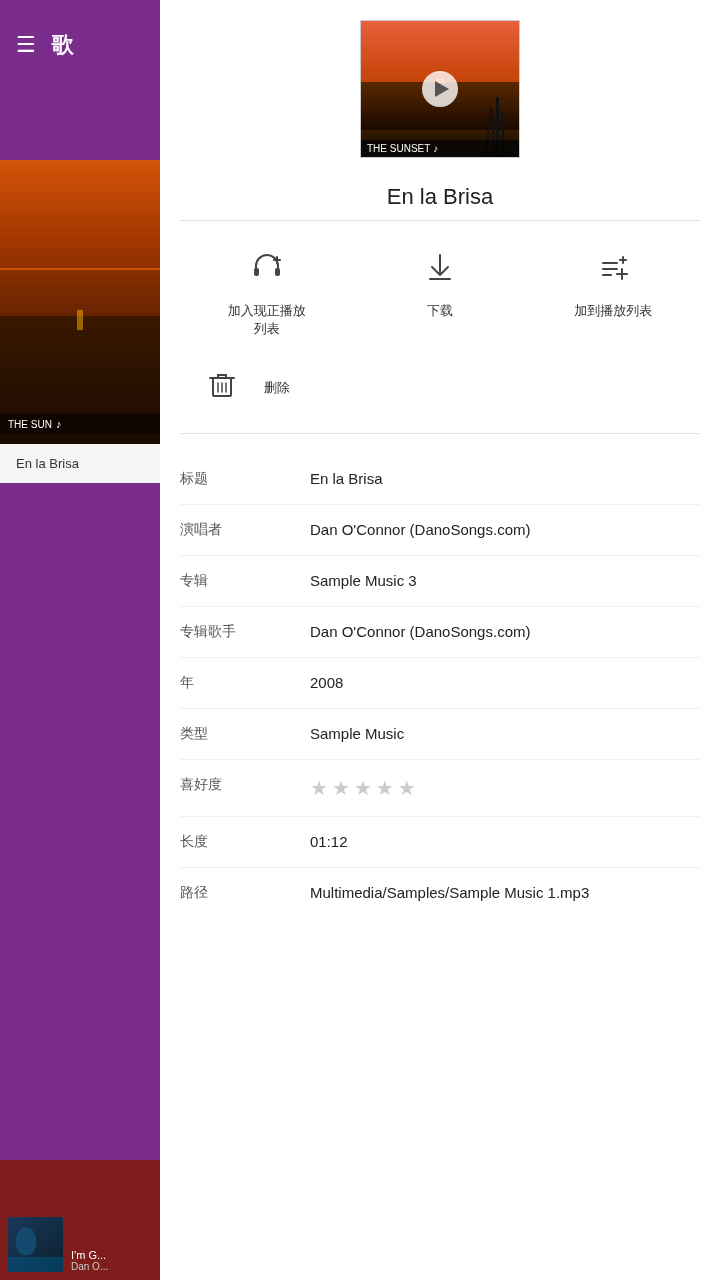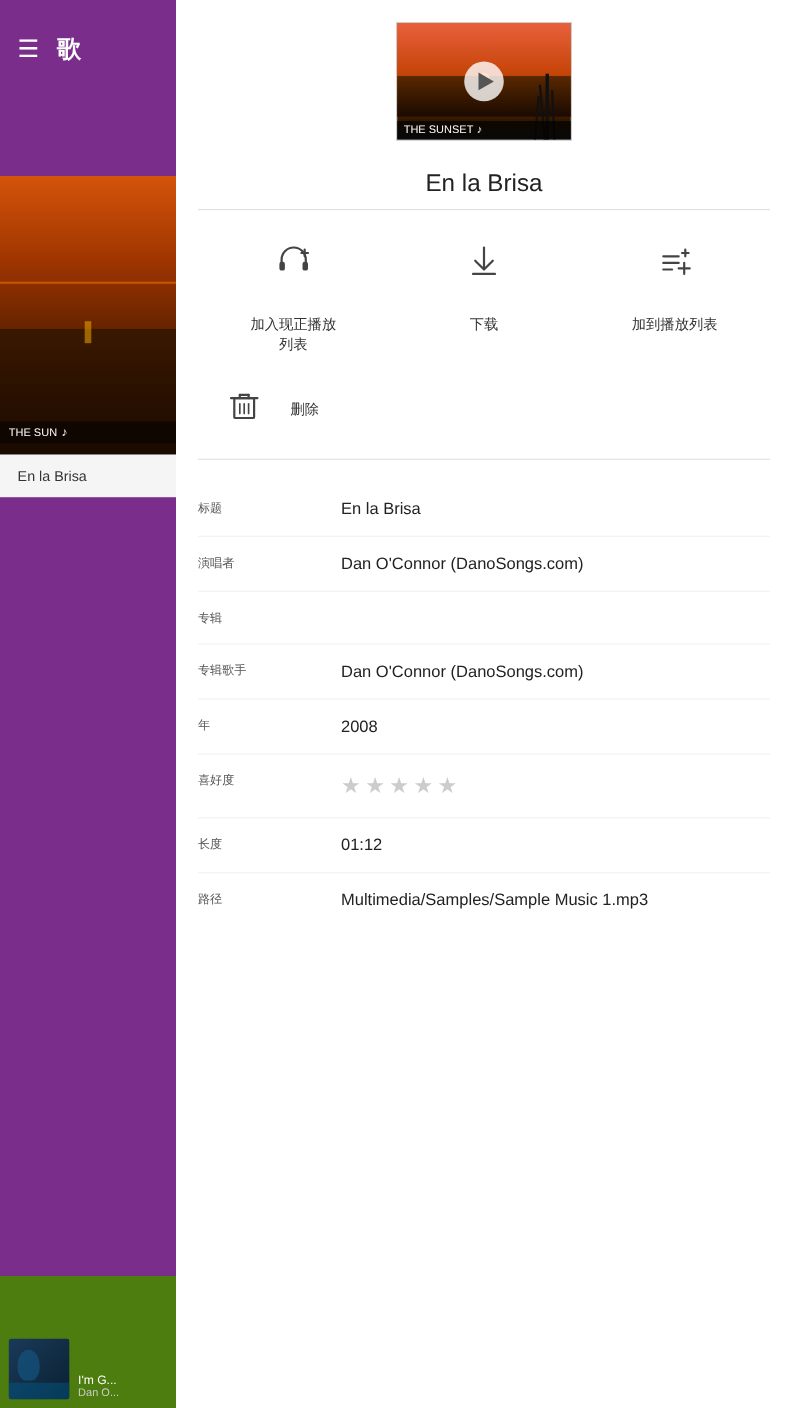--- a/index.html
+++ b/index.html
@@ -32,21 +32,21 @@
 
     .sidebar-album-area {
       position: absolute;
       top: 160px;
       left: 0;
       width: 160px;
     }
 
     .sidebar-album-img {
       width: 160px;
-      height: 253px;
+      height: 284px;
       background: linear-gradient(180deg, #c85a00 0%, #7a3200 40%, #2a1a00 80%, #1a1a1a 100%);
       position: relative;
       overflow: hidden;
     }
 
     .sidebar-album-label {
       position: absolute;
       bottom: 10px;
       left: 0;
       right: 0;
@@ -65,21 +65,21 @@
       font-size: 13px;
       background: #f5f5f5;
     }
 
     .sidebar-bottom-album {
       position: absolute;
       bottom: 0;
       left: 0;
       width: 160px;
       height: 120px;
-      background: #4d7c0f;
+      background: #7f1d1d;
       display: flex;
       align-items: flex-end;
       padding: 8px;
     }
 
     
     .main-panel {
       position: absolute;
       left: 160px;
       top: 0;
@@ -92,21 +92,21 @@
 
     
     .album-art-container {
       display: flex;
       justify-content: center;
       padding: 20px 0 10px;
     }
 
     .album-art {
       width: 160px;
-      height: 108px;
+      height: 138px;
       position: relative;
       border: 1px solid #ccc;
       overflow: hidden;
       text-align: right;
     }
 
     .album-art-bg {
       width: 100%;
       height: 100%;
       background: linear-gradient(180deg, #e8603c 0%, #c04a00 35%, #7a3000 65%, #2a1500 85%, #1a1a1a 100%);
@@ -173,21 +173,21 @@
     .actions-row {
       display: flex;
       justify-content: space-around;
       padding: 28px 20px 20px;
     }
 
     .action-item {
       display: flex;
       flex-direction: column;
       align-items: center;
-      gap: 26px;
+      gap: 12px;
       cursor: pointer;
       min-width: 100px;
     }
 
     .action-icon {
       font-size: 28px;
       color: #444;
       line-height: 1;
     }
 
@@ -234,21 +234,21 @@
       border-bottom: 1px solid #f0f0f0;
       align-items: flex-start;
     }
 
     .info-row:last-child {
       border-bottom: none;
     }
 
     .info-label {
       width: 130px;
-      font-size: 11px;
+      font-size: 14px;
       color: #555;
       flex-shrink: 0;
     }
 
     .info-value {
       font-size: 15px;
       color: #222;
       flex: 1;
     }
 
@@ -401,32 +401,37 @@
       <div class="info-value">En la Brisa</div>
     </div>
 
     <div class="info-row">
       <div class="info-label">演唱者</div>
       <div class="info-value">Dan O'Connor (DanoSongs.com)</div>
     </div>
 
     <div class="info-row">
       <div class="info-label">专辑</div>
+      <div class="info-value">Sample Music 3</div>
     </div>
 
     <div class="info-row">
       <div class="info-label">专辑歌手</div>
       <div class="info-value">Dan O'Connor (DanoSongs.com)</div>
     </div>
 
     <div class="info-row">
       <div class="info-label">年</div>
       <div class="info-value">2008</div>
     </div>
 
+    <div class="info-row">
+      <div class="info-label">类型</div>
+      <div class="info-value">Sample Music</div>
+    </div>
 
 
 
     <div class="info-row">
       <div class="info-label">喜好度</div>
       <div class="info-value">
         <div class="stars">
           <span class="star">★</span>
           <span class="star">★</span>
           <span class="star">★</span>

